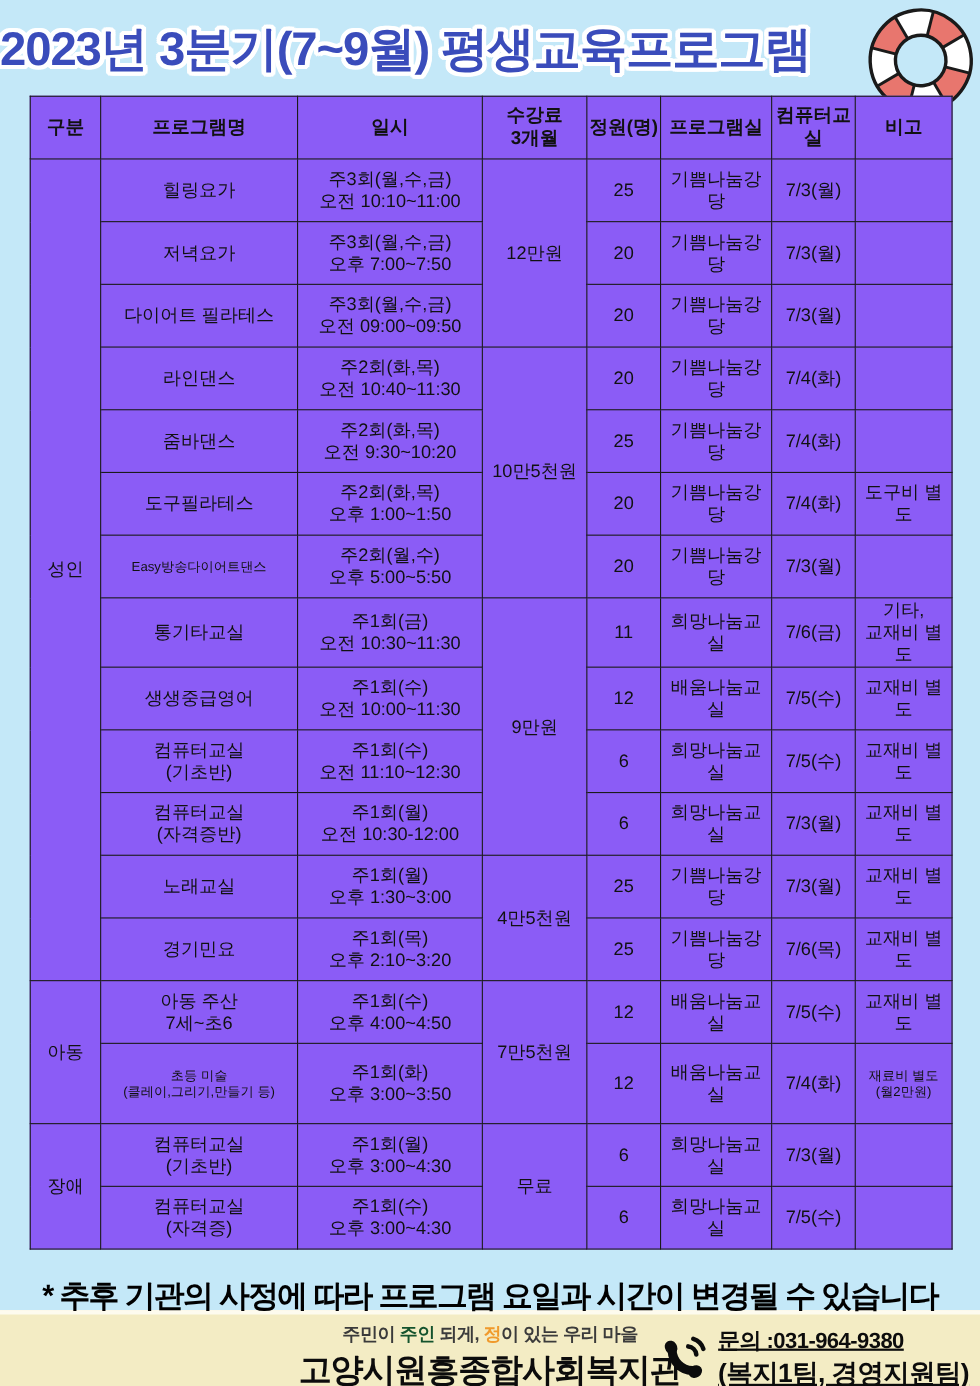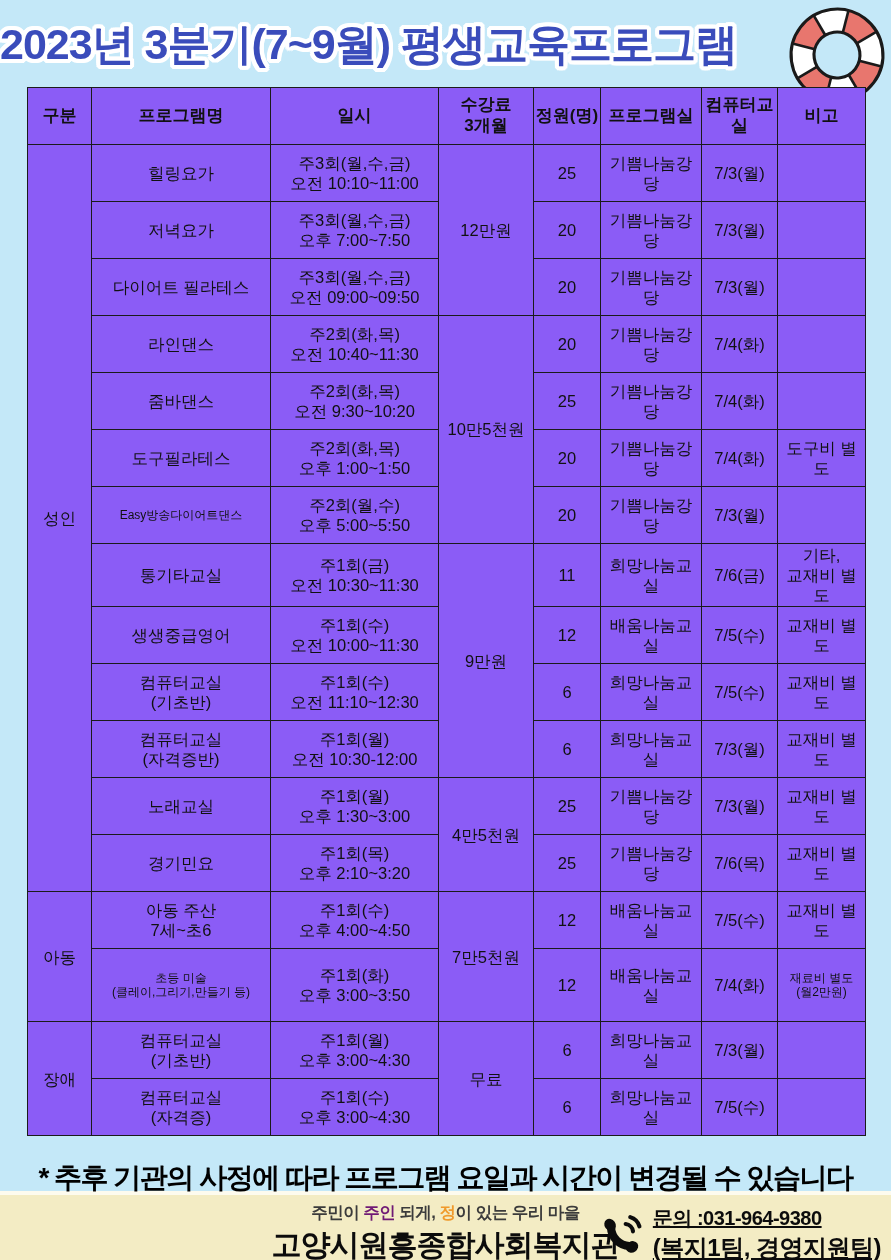--- a/index.html
+++ b/index.html
@@ -49,21 +49,21 @@
     text-align:center; font-size:28px; font-weight:800;
     letter-spacing:-1.5px; color:#000;margin-top:33px;
   }
   
   .footer{
     position:absolute; bottom:0; left:0; width:100%; height:69px;
     background:#f3ecc4; border-top:4px solid #fdfbee;
   }
   .slogan-block{ position:absolute; left:0; right:0; top:7px; text-align:center; }
   .slogan{ font-size:16.5px; font-weight:700; color:#3b3b3b; letter-spacing:-0.5px; }
-  .slogan .green{ color:#701a75; }
+  .slogan .green{ color:#14532d; }
   .slogan .orange{ color:#f09a2c; }
   .org-name{ font-size:30px; font-weight:800; color:#0c0c0c; letter-spacing:-1px; margin-top:1px; }
   .contact{
     position:absolute; right:10px; top:10px;
     display:flex; align-items:center; gap:9px;
   }
   .contact-text{ text-align:left; color:#0c0c0c;text-decoration:underline; }
   .contact-phone{ font-size:20px; font-weight:700; letter-spacing:-0.5px; }
   .contact-teams{ font-size:24px; font-weight:700; letter-spacing:-0.5px; }
 </style>

